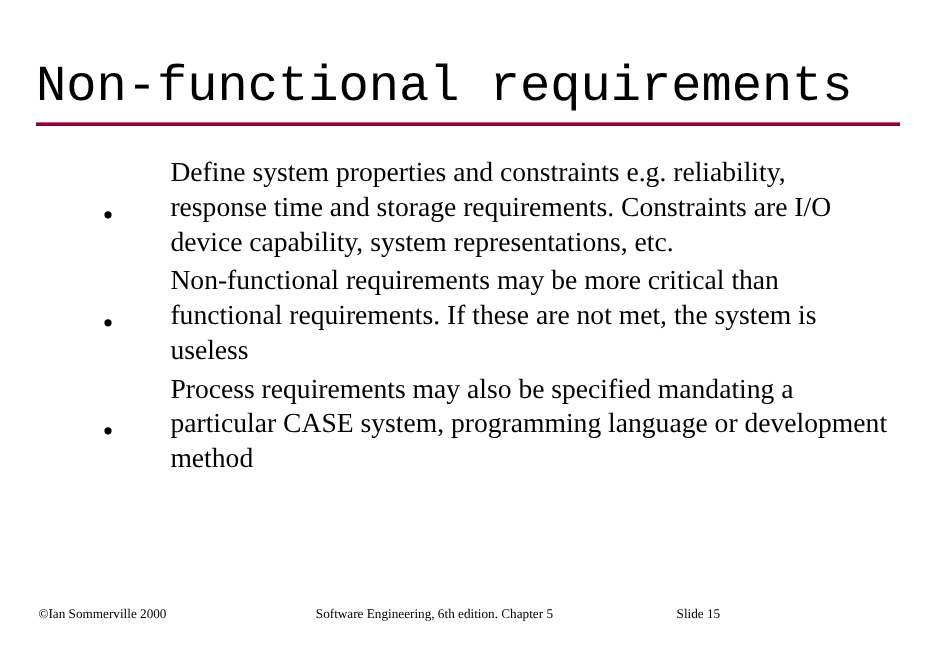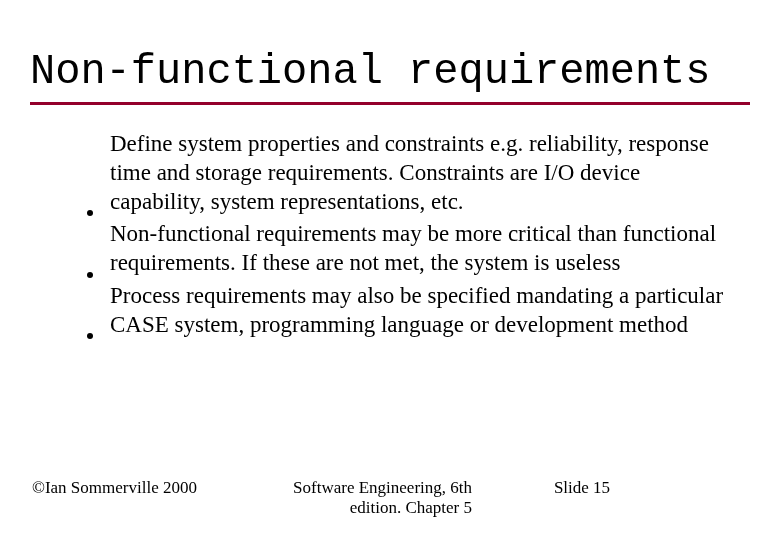--- a/index.html
+++ b/index.html
@@ -30,22 +30,23 @@
     margin-top: 2px;
   }
   .body-block {
     position: absolute;
     left: 70px;
     top: 130px;
     width: 670px;
   }
   .bullet-row {
     display: flex;
-    align-items: flex-end;
+    align-items: center;
     margin-bottom: 4px;
+    gap: 32px;
   }
   .bullet-dot {
     flex: 0 0 40px;
     display: flex;
     justify-content: center;
     padding-top: 11px;
   }
   .bullet-dot span {
     display: block;
     width: 6px;
@@ -60,25 +61,25 @@
     color: #000;
   }
   .footer {
     position: absolute;
     left: 0;
     bottom: 22px;
     width: 724px;
     padding: 0 32px;
     display: flex;
     justify-content: space-between;
-    font-size: 17px;
+    font-size: 11px;
     color: #000;
   }
   .footer-left { text-align: left; flex: 1; }
-  .footer-center { text-align: right; flex: 1; }
+  .footer-center { text-align: center; flex: 1; }
   .footer-right { text-align: center; flex: 1; }
 </style>
 </head>
 <body>
 
 <div class="slide">
 
   <div class="title-block">
     <div class="title">Non-functional requirements</div>
     <div class="title-rule"></div>

